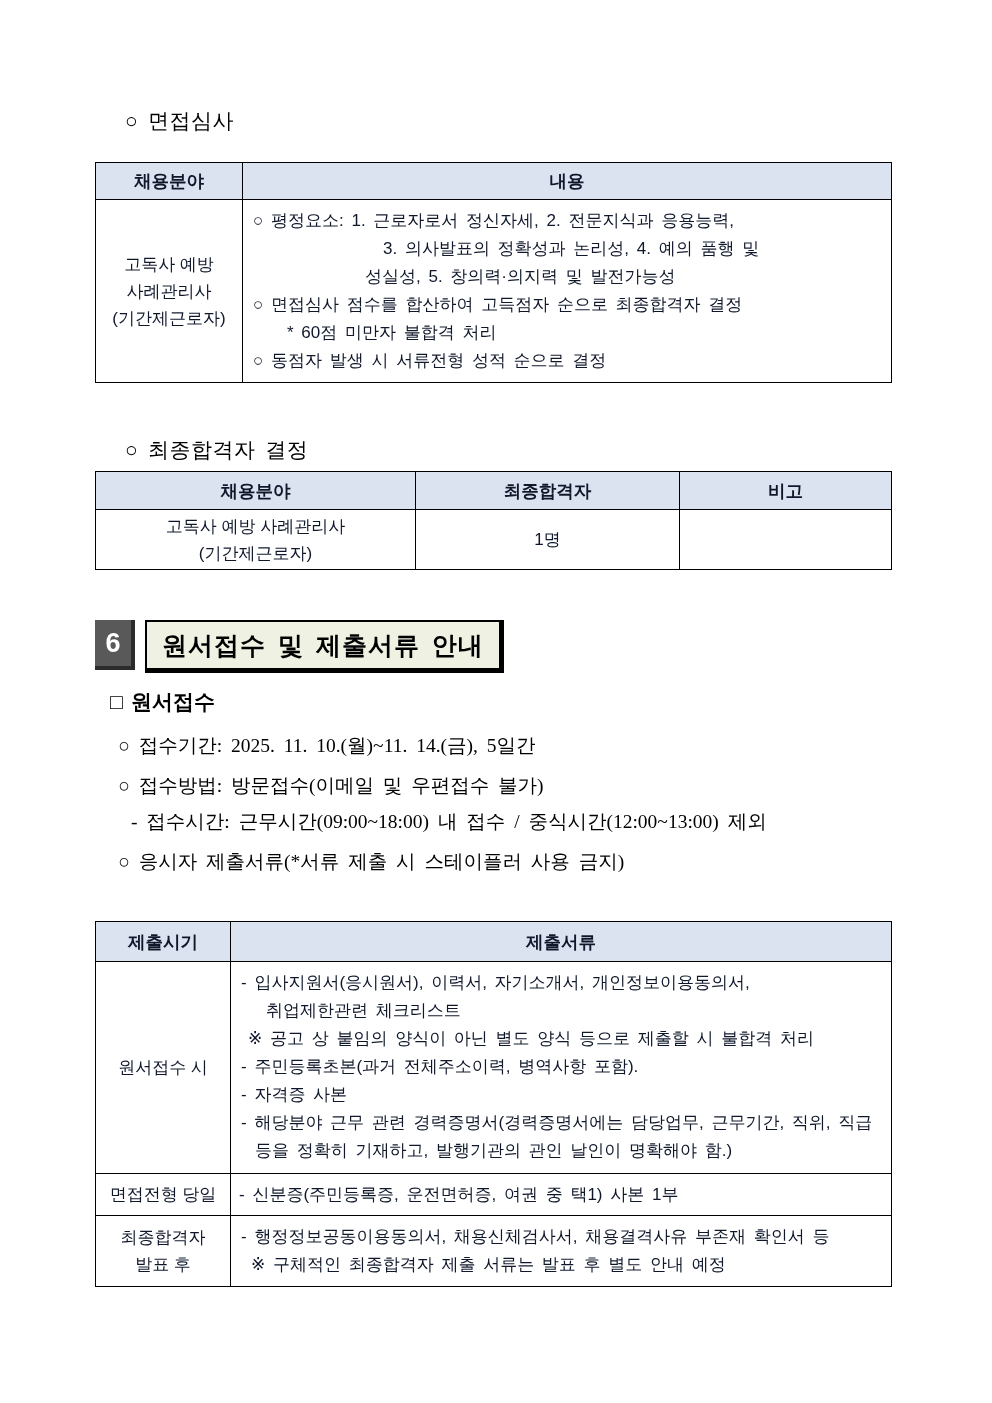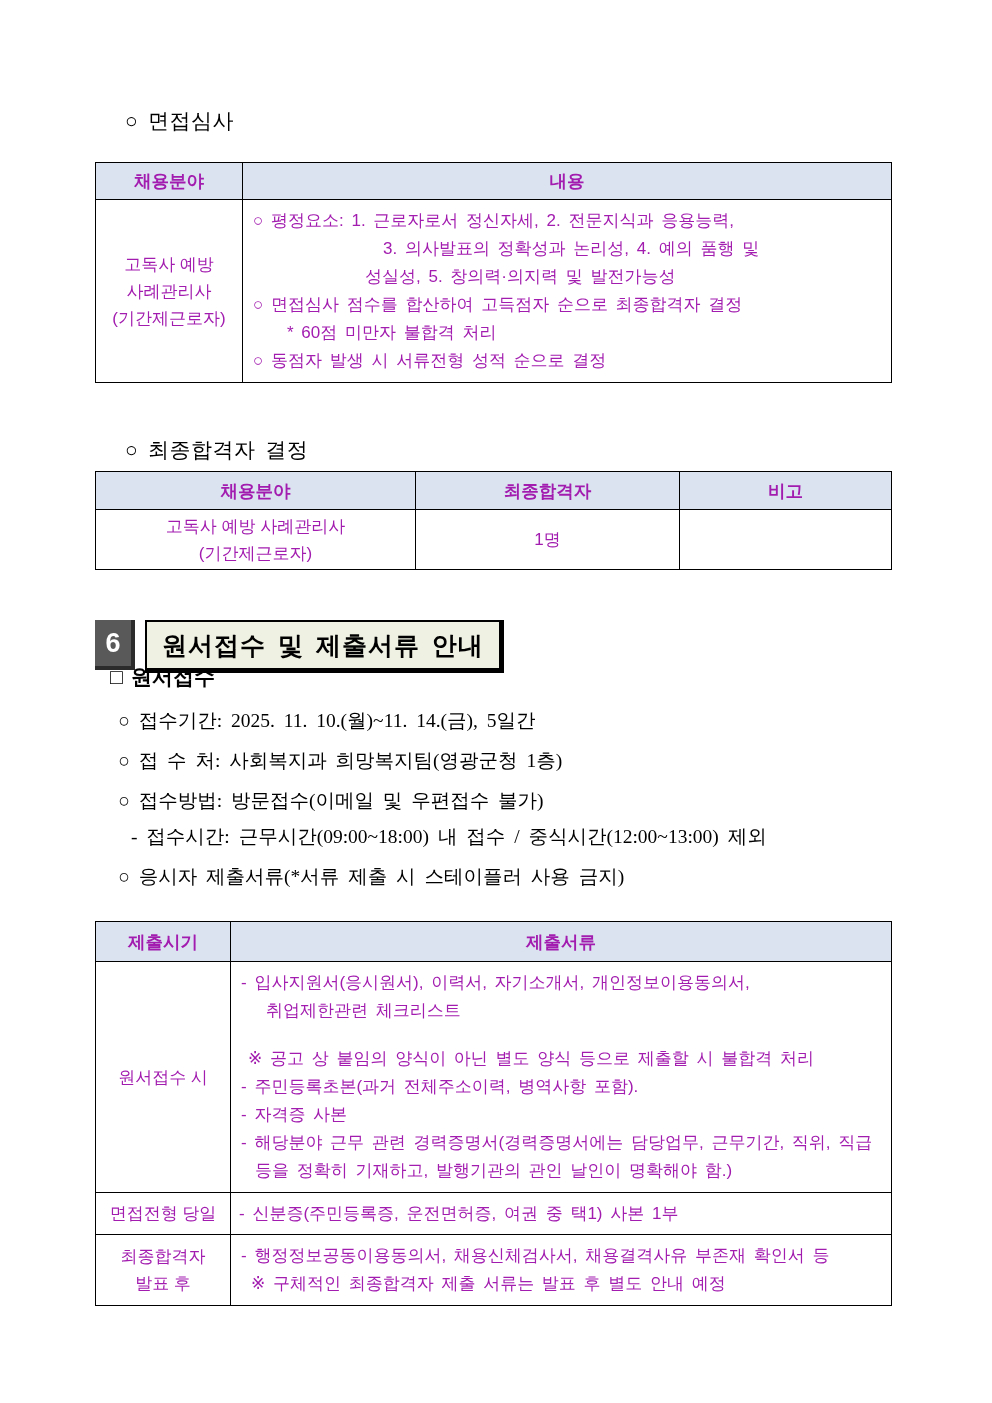--- a/index.html
+++ b/index.html
@@ -3,47 +3,47 @@
 <meta charset="utf-8">
 <style>
   html,body{margin:0;padding:0;background:#fff;}
   .page{position:relative;width:992px;height:1403px;background:#ffffff;overflow:hidden;
         color:#000;}
 
   .heading{position:absolute;left:125px;font-size:21px;letter-spacing:0.5px;word-spacing:4px;
            font-family:"Liberation Serif","DejaVu Serif",serif;white-space:nowrap;}
 
   table.tbl{position:absolute;left:95px;width:797px;border-collapse:collapse;table-layout:fixed;
-            font-family:"Liberation Sans","DejaVu Sans",sans-serif;font-size:17px;color:#a21caf;}
+            font-family:"Liberation Sans","DejaVu Sans",sans-serif;font-size:17px;color:#0f172a;}
   table.tbl th, table.tbl td{border:1.5px solid #000;padding:2px 8px;vertical-align:middle;}
   table.tbl th{background:#dbe3f1;font-weight:bold;text-align:center;font-size:17.5px;}
   .center{text-align:center;}
   .content-cell{padding:7px 10px !important;vertical-align:top !important;}
   .ln{line-height:28px;white-space:nowrap;word-spacing:3px;}
   .ind130{padding-left:130px;}
   .ind112{padding-left:112px;}
   .ind34{padding-left:34px;}
   .ind25{padding-left:25px;}
   .ind14{padding-left:14px;}
   .ind10{padding-left:10px;}
-  .ind7{padding-left:7px;margin-top:20px;}
+  .ind7{padding-left:7px;}
   .fieldline{line-height:27px;}
 
   .banner{position:absolute;left:95px;top:620px;display:flex;align-items:flex-start;}
   .banner-num{width:36px;height:46px;background:#595959;color:#fff;font-weight:bold;font-size:27px;
               display:flex;align-items:center;justify-content:center;
               border-right:4px solid #2b2b2b;border-bottom:4px solid #2b2b2b;
               font-family:"Liberation Sans","DejaVu Sans",sans-serif;}
   .banner-title{margin-left:10px;background:#eff1e2;border:2.5px solid #000;
                 border-right-width:5px;border-bottom-width:5px;
                 padding:7px 15px 6px 15px;font-size:25px;font-weight:bold;letter-spacing:1px;
                 word-spacing:4px;white-space:nowrap;
                 font-family:"Liberation Sans","DejaVu Sans",sans-serif;}
 
-  .apply{position:absolute;left:95px;top:663px;width:880px;
+  .apply{position:absolute;left:95px;top:688px;width:880px;
          font-family:"Liberation Serif","DejaVu Serif",serif;}
   .apply-h{font-size:21px;font-weight:bold;margin-left:15px;word-spacing:3px;}
   .apply-item{font-size:19.5px;margin-left:23px;margin-top:19px;line-height:21px;
               word-spacing:4px;white-space:nowrap;}
   .apply-item.sub{margin-left:36px;margin-top:15px;}
 </style>
 </head>
 <body>
 
 <div class="page">
@@ -108,21 +108,20 @@
   </table>
 
   <div class="banner">
     <div class="banner-num">6</div>
     <div class="banner-title">원서접수 및 제출서류 안내</div>
   </div>
 
   <div class="apply">
     <div class="apply-h">□ 원서접수</div>
     <div class="apply-item">○ 접수기간: 2025. 11. 10.(월)~11. 14.(금), 5일간</div>
-    <div class="apply-item">○ 접 수 처: 사회복지과 희망복지팀(영광군청 1층)</div>
     <div class="apply-item">○ 접수방법: 방문접수(이메일 및 우편접수 불가)</div>
     <div class="apply-item sub">- 접수시간: 근무시간(09:00~18:00) 내 접수 / 중식시간(12:00~13:00) 제외</div>
     <div class="apply-item">○ 응시자 제출서류(*서류 제출 시 스테이플러 사용 금지)</div>
   </div>
 
   <table class="tbl" style="top:921px;">
     <colgroup>
         <col style="width:135px">
         <col>
       </colgroup>

